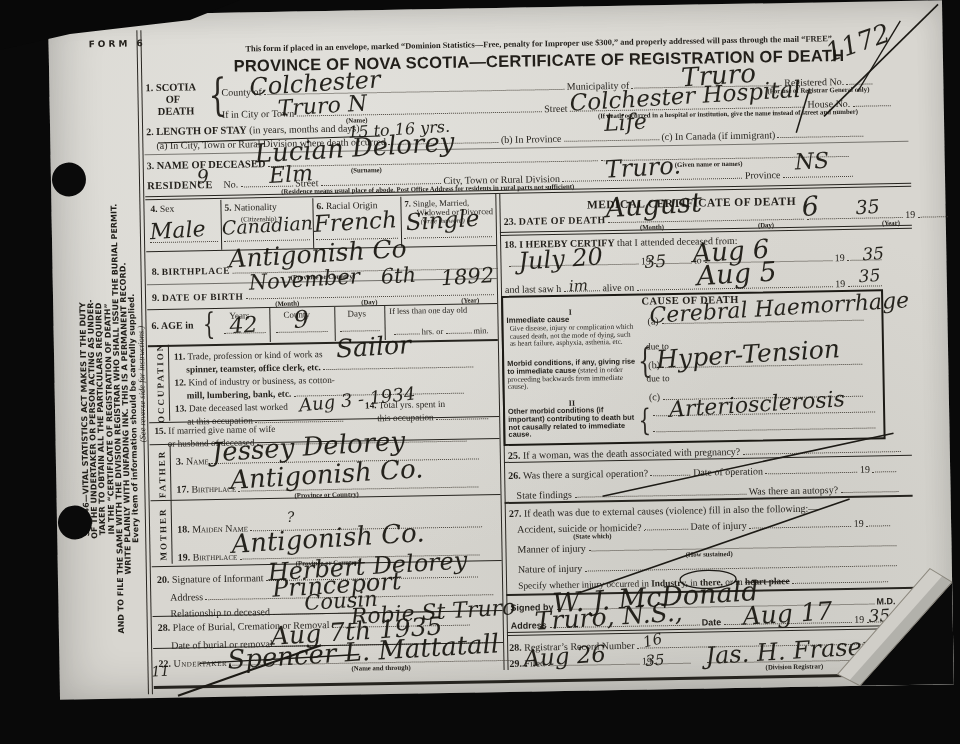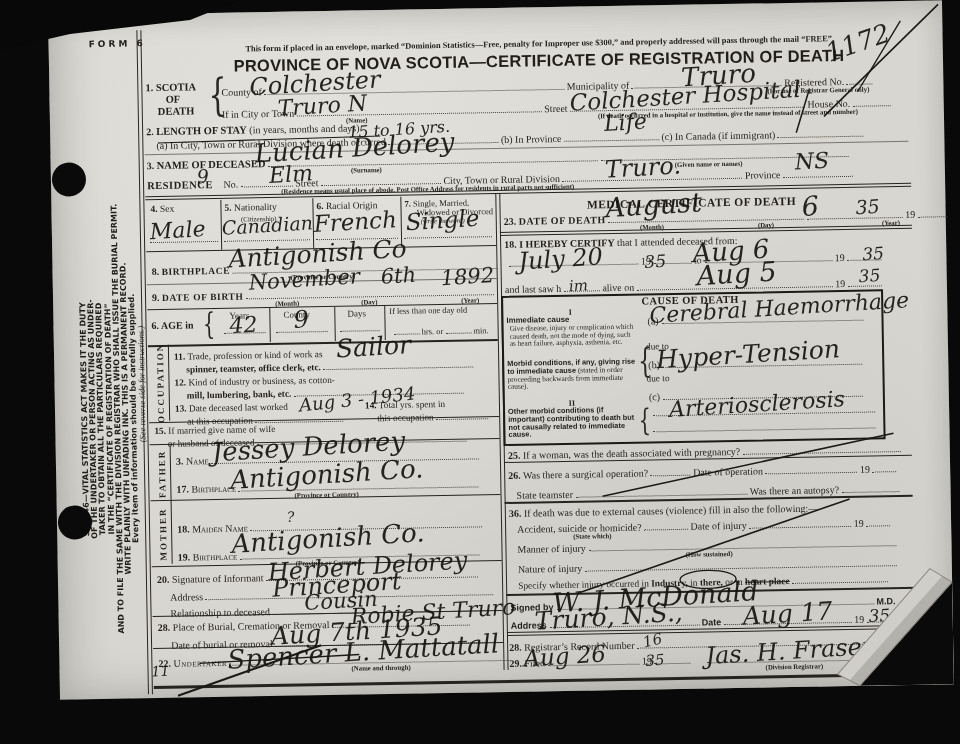--- a/index.html
+++ b/index.html
@@ -357,28 +357,28 @@
 
   <div class="p" style="left:452px;top:460px;">
     <span class="b">26.</span>
     <span>Was there a surgical operation?</span>
     <span class="f" style="width:40px;"></span>
     <span>Date of operation</span>
     <span class="f" style="width:92px;"></span>
     <span>19</span>
     <span class="f" style="width:24px;"></span></div>
   <div class="p" style="left:460px;top:480px;">
-    <span>State teamster</span>
+    <span>State findings</span>
     <span class="f" style="width:172px;"></span>
     <span>Was there an autopsy?</span>
     <span class="f" style="width:58px;"></span></div>
   <div class="ln" style="left:448px;top:494px;width:408px;height:1.6px;"></div>
 
   <div class="p" style="left:452px;top:500px;">
-    <span class="b">36.</span>
+    <span class="b">27.</span>
     <span>If death was due to external causes (violence) fill in also the following:—</span></div>
   <div class="p" style="left:460px;top:514px;">
     <span>Accident, suicide or homicide?</span>
     <span class="f" style="width:44px;"></span>
     <span>Date of injury</span>
     <span class="f" style="width:102px;"></span>
     <span>19</span>
     <span class="f" style="width:24px;"></span></div>
   <div class="p n" style="left:516px;top:526px;">(State which)</div>
   <div class="p" style="left:460px;top:534px;">

